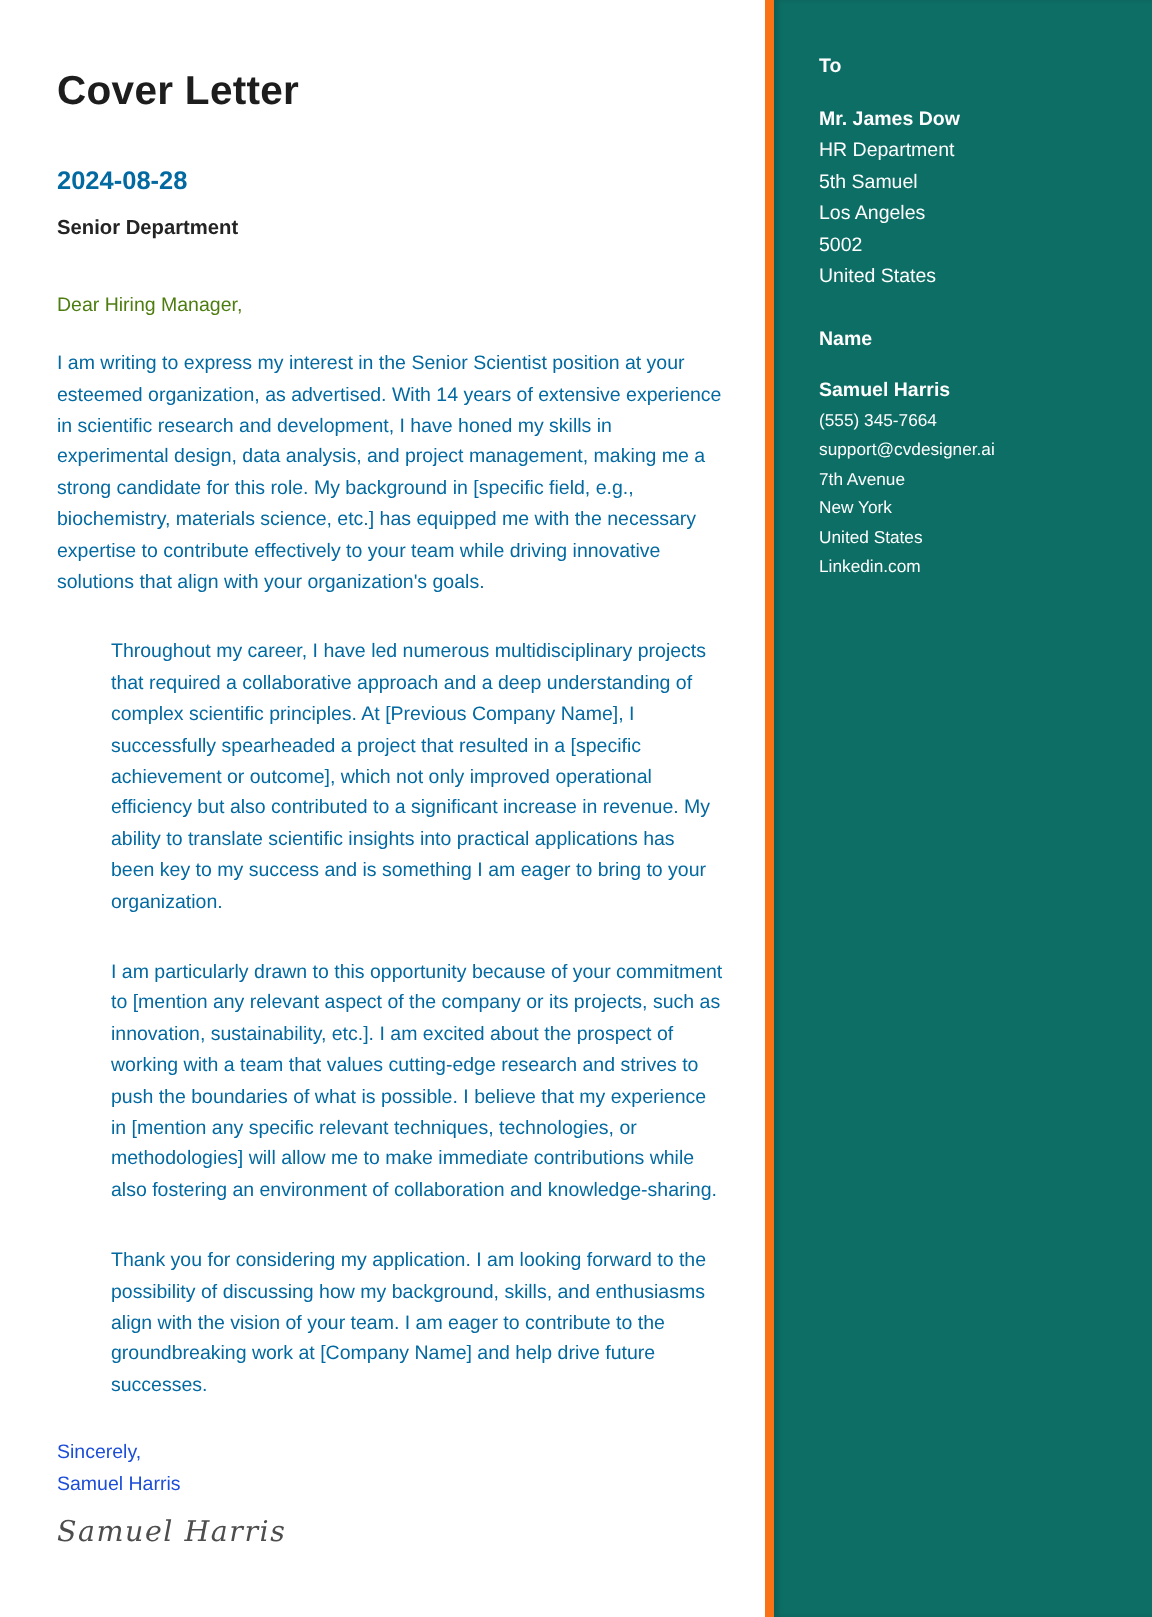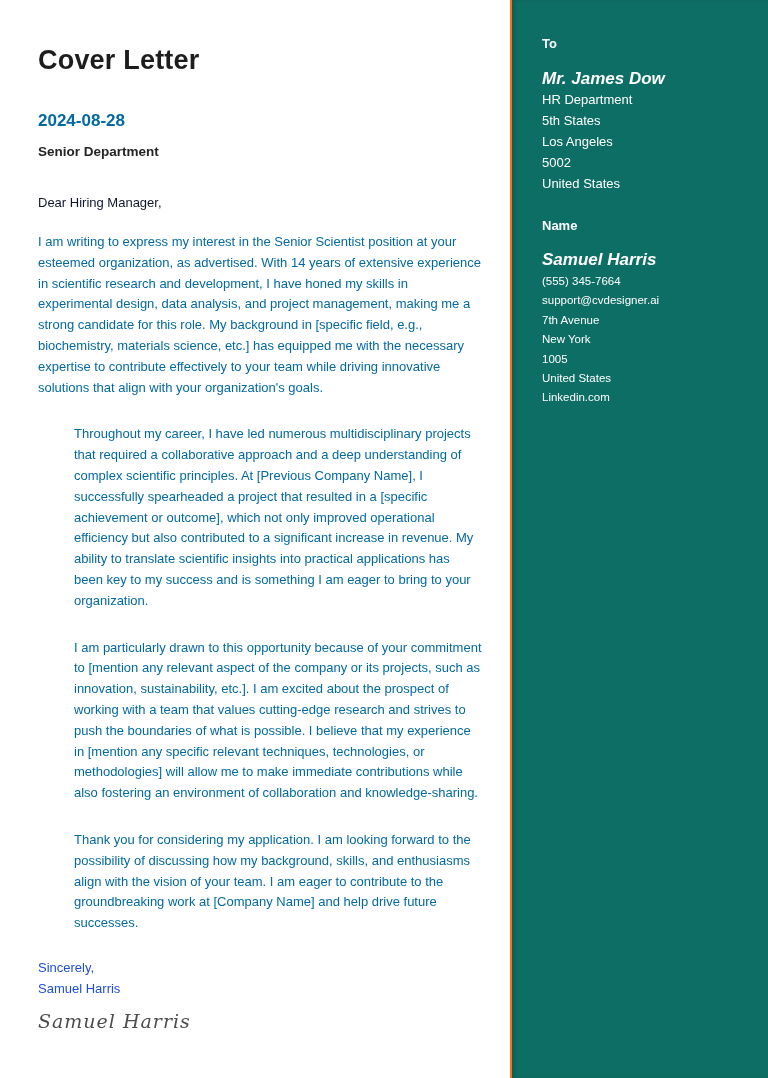--- a/index.html
+++ b/index.html
@@ -41,21 +41,21 @@
   .letter-position {
     margin-top: 15px;
     font-size: 13.5px;
     font-weight: 700;
     color: #242424;
     line-height: 17px;
   }
   .letter-salutation {
     margin-top: 32px;
     font-size: 13px;
-    color: #0f172a;
+    color: #4d7c0f;
     line-height: 21px;
   }
   .letter-body p {
     margin-top: 19px;
     margin-bottom: 26px;
     font-size: 13px;
     color: #0369a1;
     line-height: 20.8px;
   }
   .letter-body p + p { margin-top: 0; margin-left: 36px; }
@@ -74,36 +74,35 @@
     color: #4d4d4d;
   }
   
   .sidebar {
     position: absolute;
     top: 0;
     left: 510px;
     width: 258px;
     height: 1078px;
     background: #0d6e65;
-    border-left: 2px solid #f97316;
+    border-left: 6px solid #f97316;
     box-shadow: inset 3px 0 3px rgba(0,0,0,0.12);
     padding: 36px 20px 0 30px;
     color: #ffffff;
   }
   .sb-label {
     font-size: 13px;
     font-weight: 700;
     line-height: 16px;
     margin-bottom: 16px;
   }
   .sb-name {
-    font-size: 17px;
+    font-size: 13px;
     font-weight: 700;
     line-height: 21px;
-    font-style: italic;
   }
   .sb-to .sb-line {
     font-size: 13px;
     line-height: 21px;
     font-weight: 400;
   }
   .sb-from { margin-top: 24px; }
   .sb-from .sb-name { line-height: 20px; margin-bottom: 2px; }
   .sb-from .sb-line {
     font-size: 11.5px;
@@ -136,32 +135,31 @@
 
     <div class="letter-signature">Samuel Harris</div>
   </div>
 
   <div class="sidebar" style="background: rgb(13, 110, 101);">
 
     <div class="sb-to">
       <div class="sb-label">To</div>
       <div class="sb-name">Mr. James Dow</div>
       <div class="sb-line">HR Department</div>
-      <div class="sb-line">5th States</div>
+      <div class="sb-line">5th Samuel</div>
       <div class="sb-line">Los Angeles</div>
       <div class="sb-line">5002</div>
       <div class="sb-line">United States</div>
     </div>
 
     <div class="sb-from">
       <div class="sb-label">Name</div>
       <div class="sb-name">Samuel Harris</div>
       <div class="sb-line">(555) 345-7664</div>
       <div class="sb-line">support@cvdesigner.ai</div>
       <div class="sb-line">7th Avenue</div>
       <div class="sb-line">New York</div>
-      <div class="sb-line">1005</div>
       <div class="sb-line">United States</div>
       <div class="sb-line">Linkedin.com</div>
     </div>
 
   </div>
 </div>
 
 </body></html>

